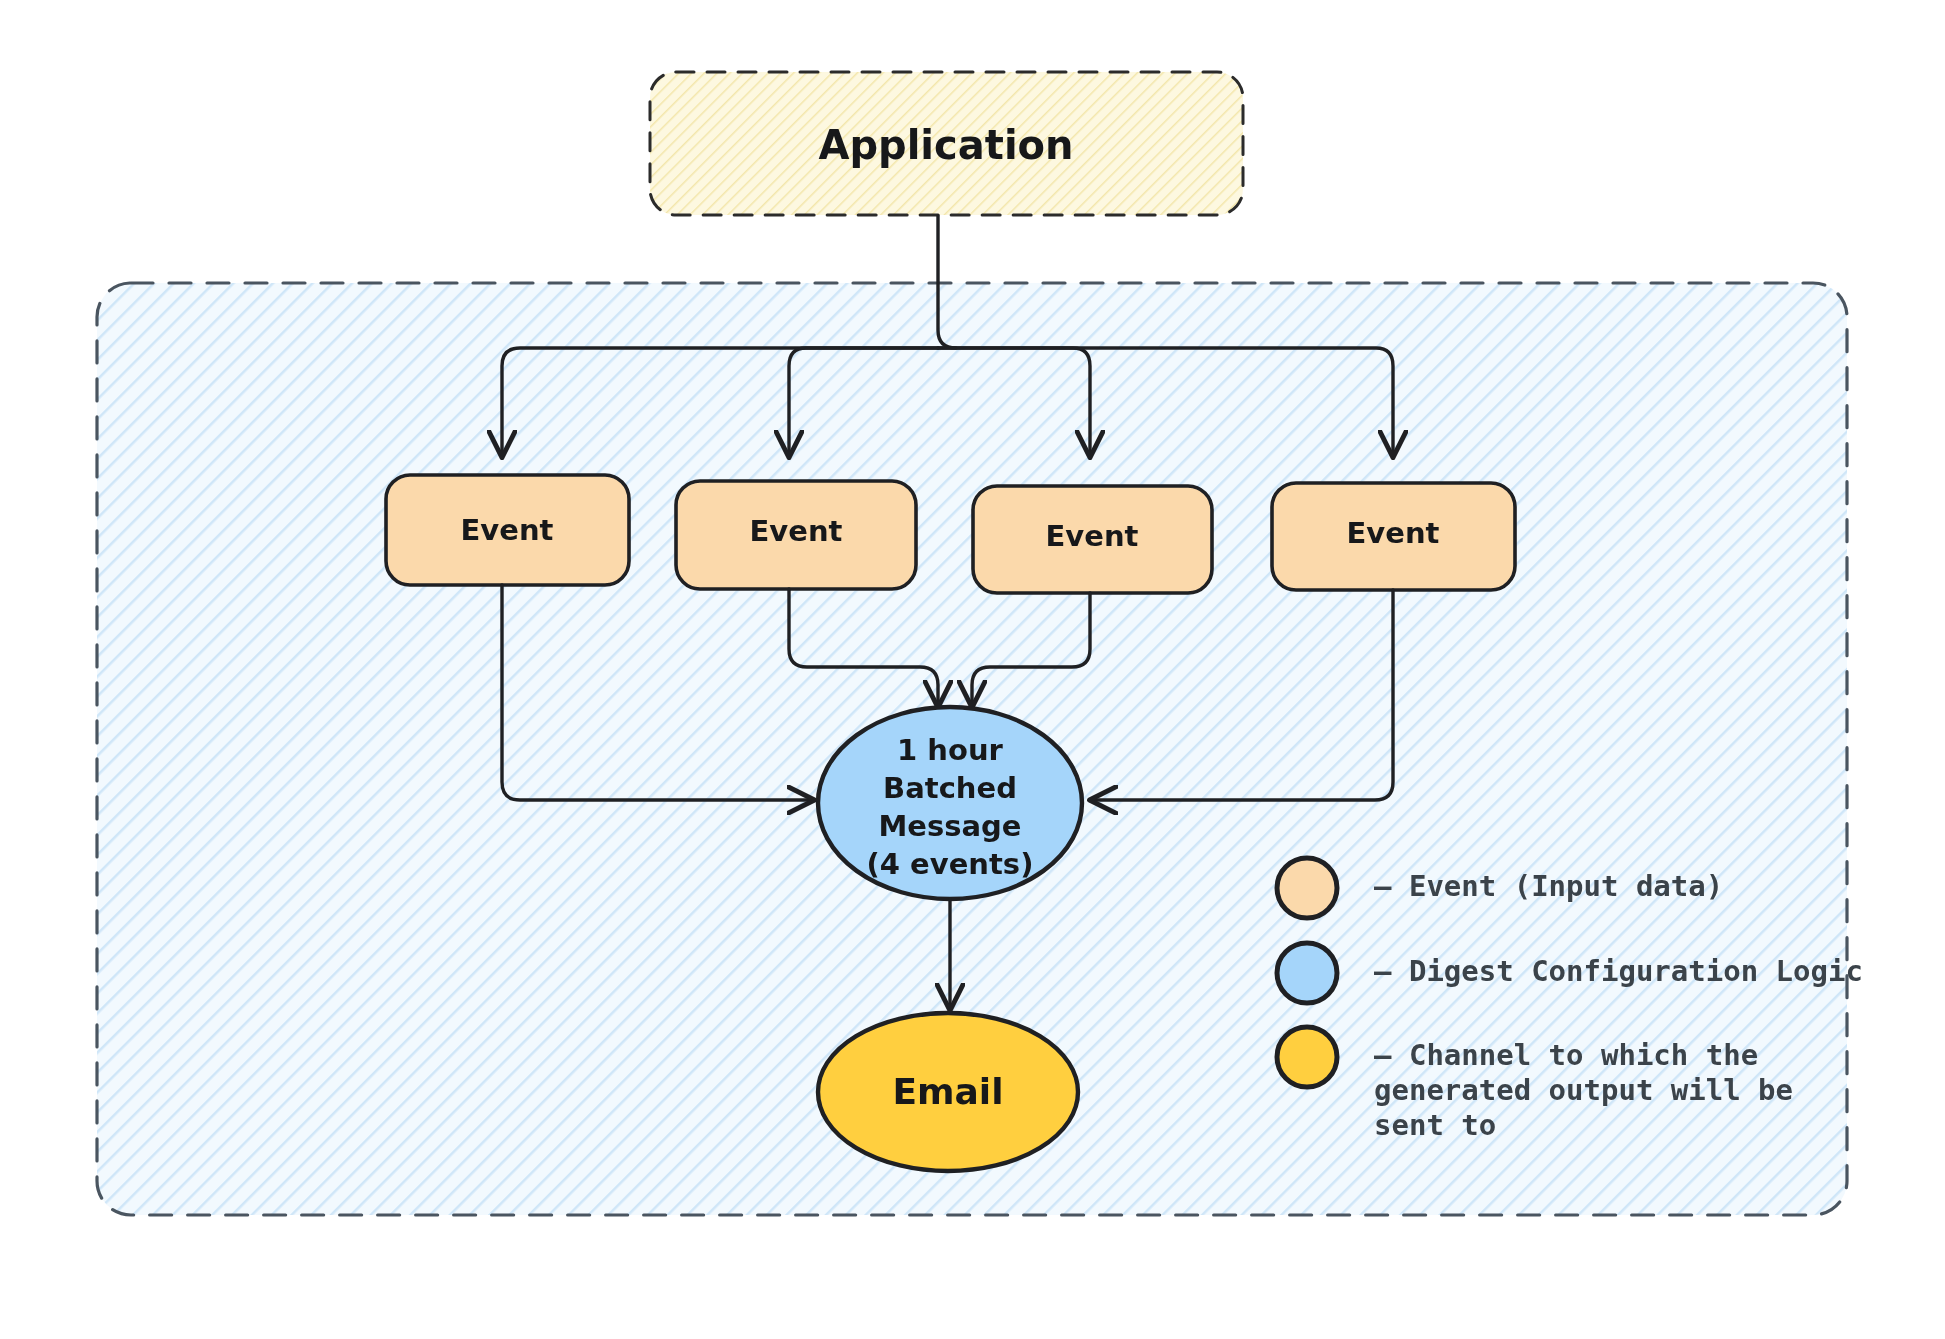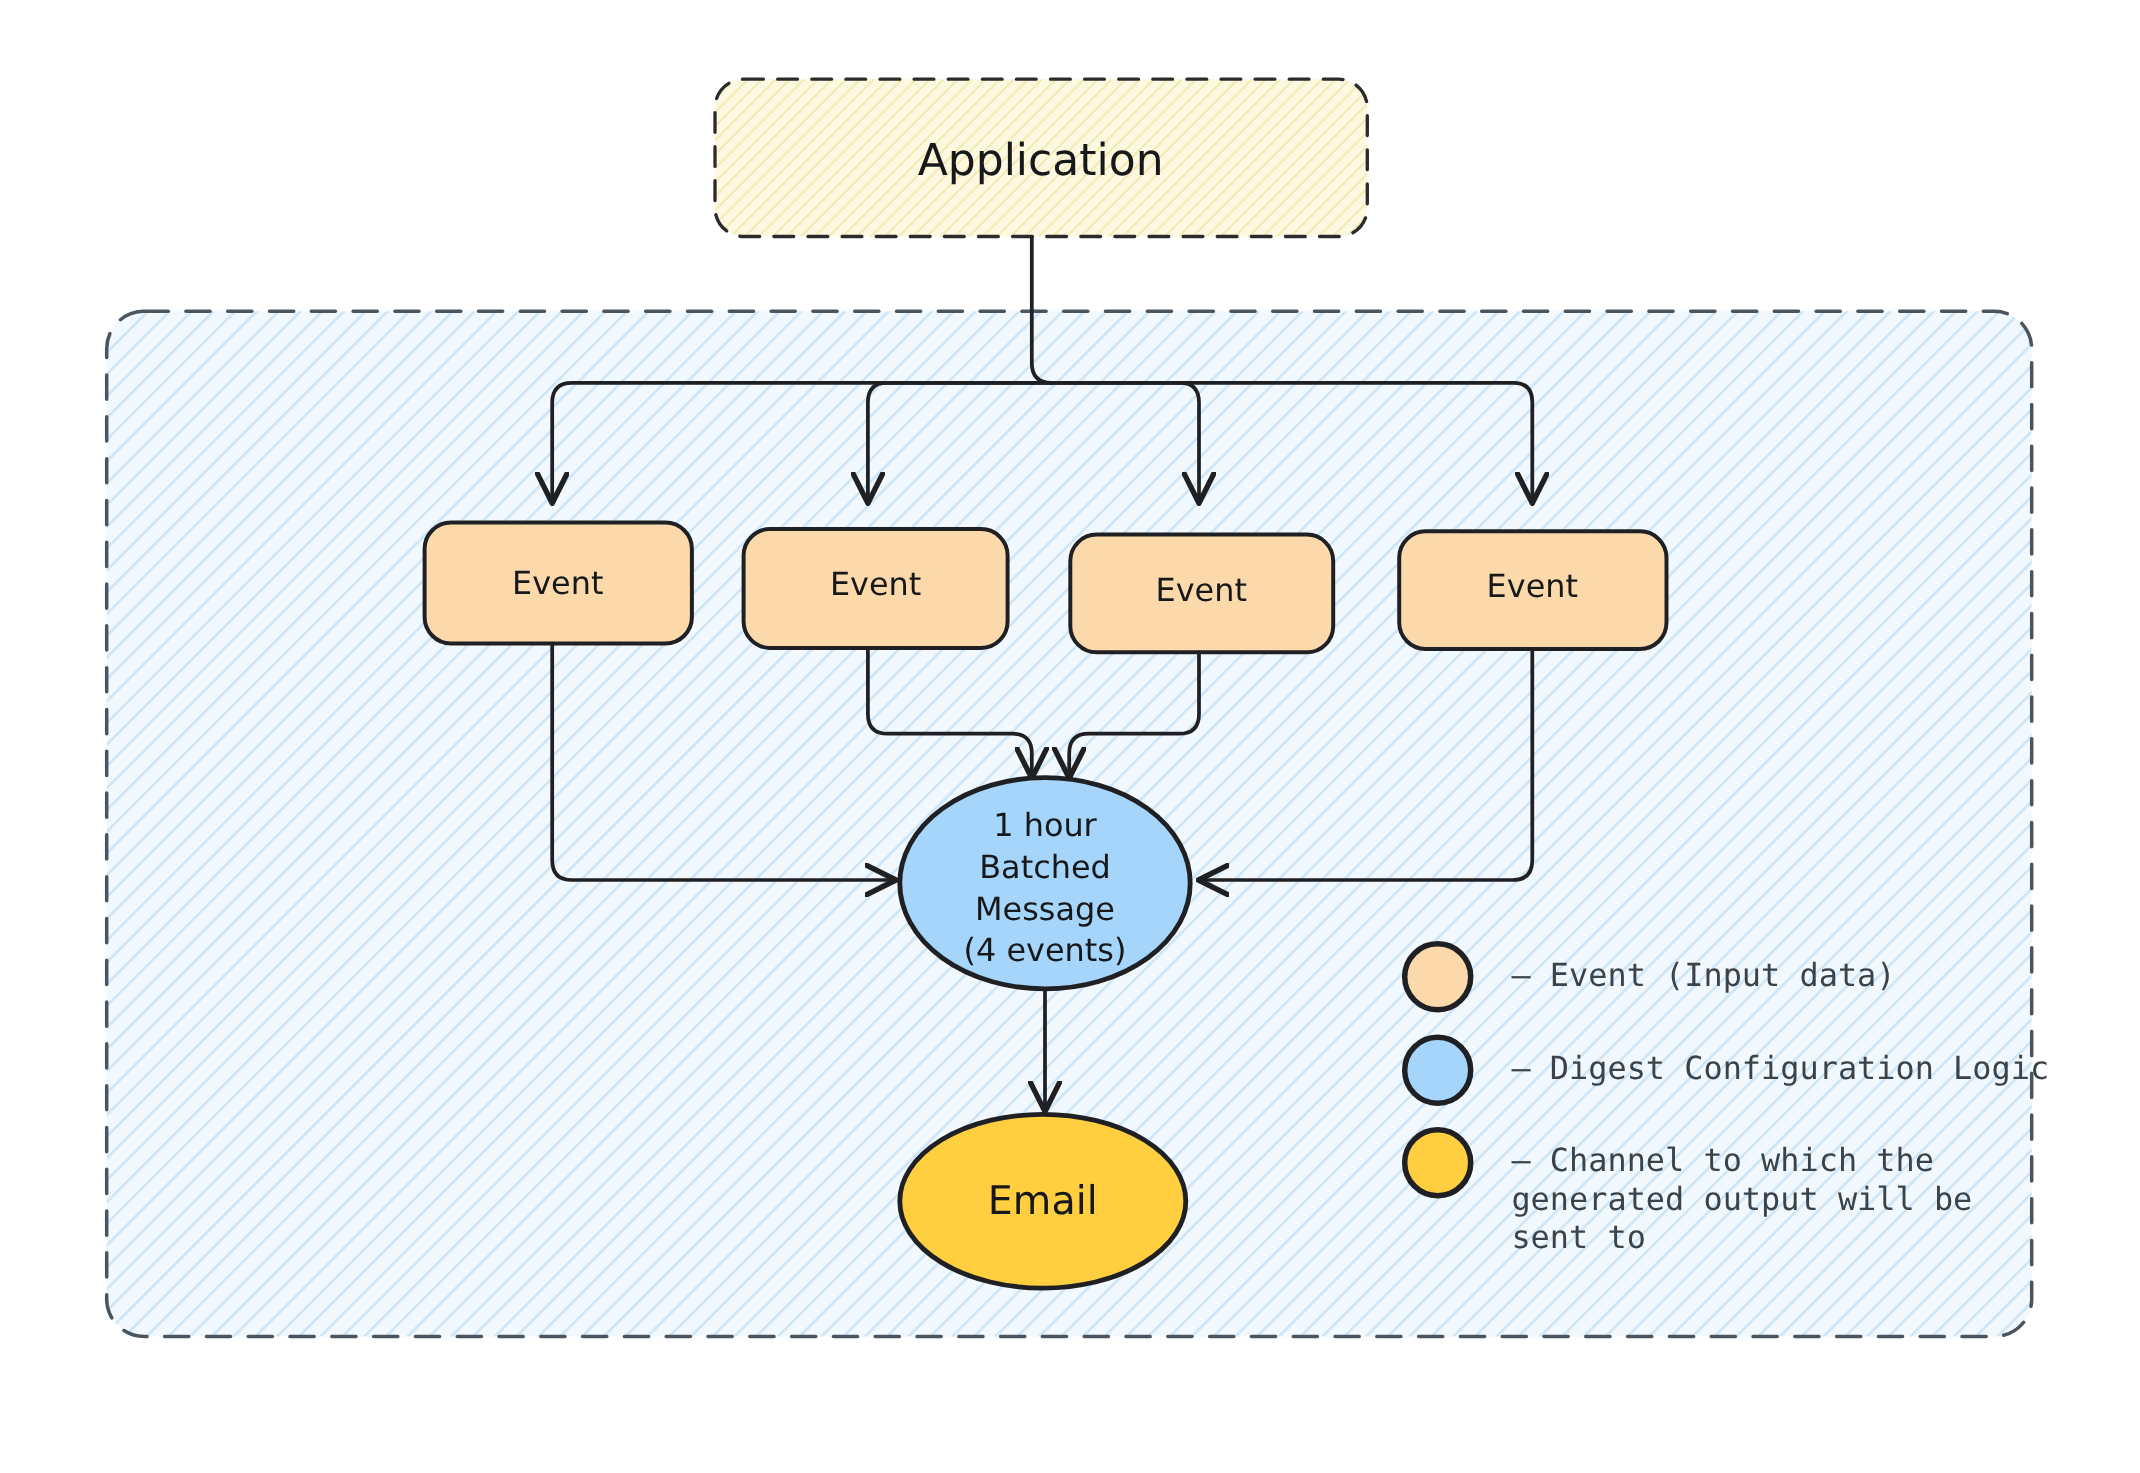--- a/index.html
+++ b/index.html
@@ -11,20 +11,21 @@
     width: 1945px;
     height: 1339px;
     overflow: hidden;
     font-family: "DejaVu Sans", sans-serif;
   }
   #stage {
     position: relative;
     width: 1945px;
     height: 1339px;
     background: #ffffff;
+    font-weight: bold;
   }
   #diagram-svg {
     position: absolute;
     top: 0;
     left: 0;
     width: 1945px;
     height: 1339px;
   }
   .node-label {
     font-family: "DejaVu Sans", sans-serif;

